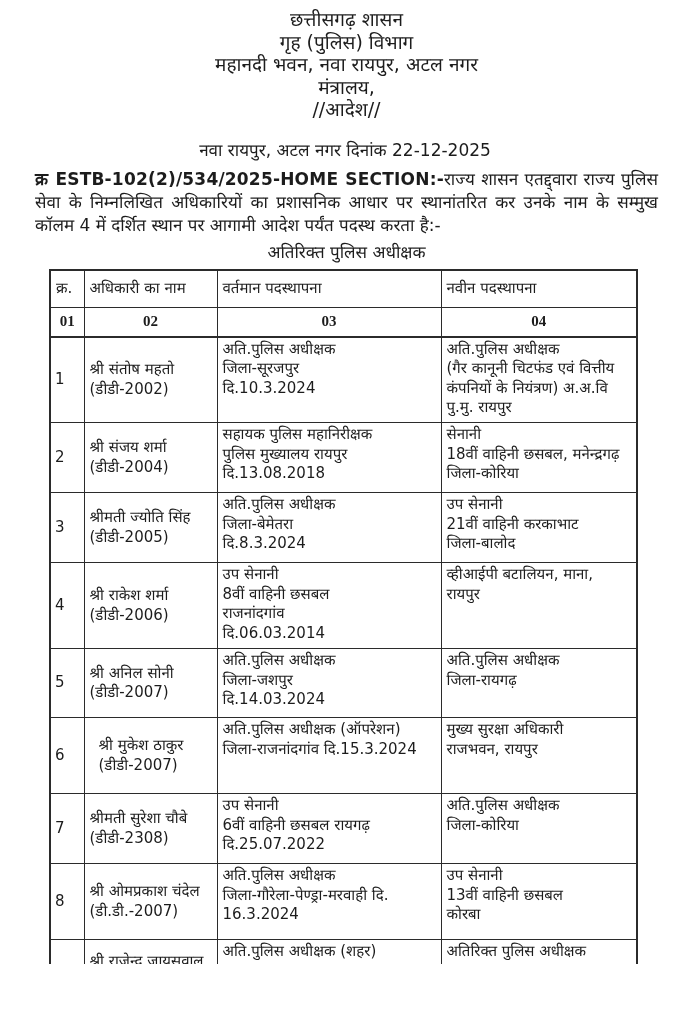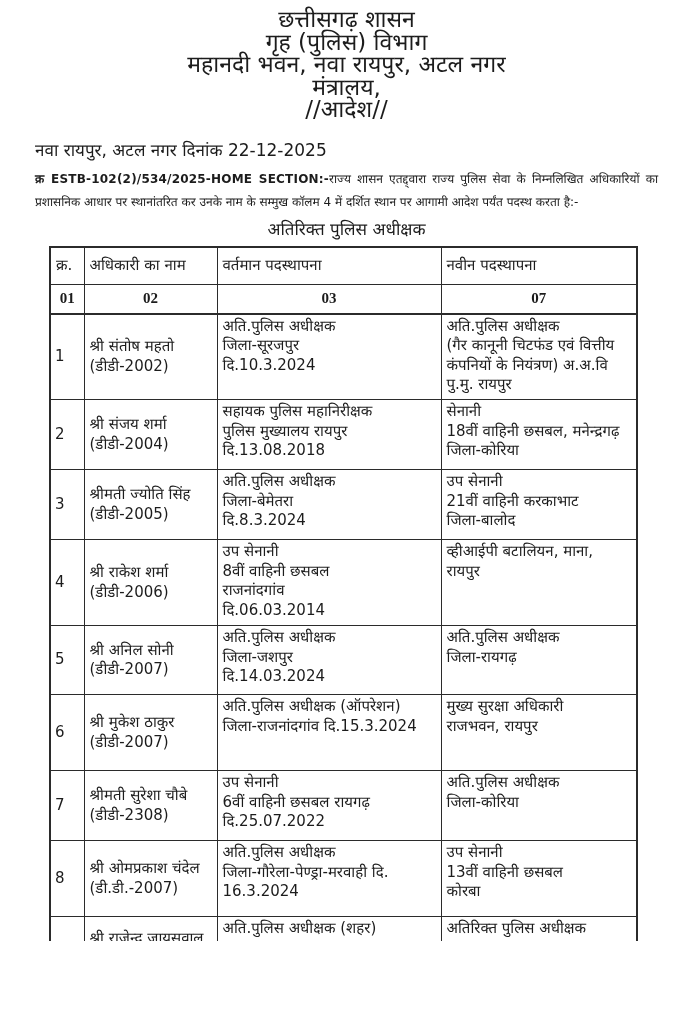--- a/index.html
+++ b/index.html
@@ -14,33 +14,33 @@
     overflow: hidden;
     font-family: "DejaVu Sans", "Liberation Sans", sans-serif;
     color: #1c1c1c;
     -webkit-font-smoothing: antialiased;
   }
   .doc {
     padding: 8px 20px 0 35px;
   }
   .doc-header {
     text-align: center;
-    font-size: 23px;
+    font-size: 19px;
     line-height: 22.5px;
     font-weight: 500;
   }
   .dateline {
-    text-align: left;
+    text-align: center;
     font-size: 17px;
     line-height: 23px;
     margin-top: 18px;
     padding-right: 3px;
   }
   .order-para {
-    font-size: 12px;
+    font-size: 17px;
     line-height: 23px;
     text-align: justify;
     margin-top: 6px;
   }
   .order-para .ref {
     font-weight: bold;
     letter-spacing: 0.2px;
   }
   .section-title {
     text-align: center;
@@ -102,21 +102,21 @@
   tr.r1 { height: 86px; }
   tr.r2 { height: 70px; }
   tr.r3 { height: 70px; }
   tr.r4 { height: 86px; }
   tr.r5 { height: 69px; }
   tr.r6 { height: 76px; }
   tr.r7 { height: 70px; }
   tr.r8 { height: 76px; }
   tr.r9 { height: 90px; }
   tr.r9 td.name { vertical-align: top; padding-top: 12px; }
-  tr.r6 td.name { padding-left: 5px; }
+  tr.r6 td.name { padding-left: 14px; }
 </style>
 </head>
 <body>
 
 <div class="doc">
 
   <div class="doc-header">
     <div>छत्तीसगढ़ शासन</div>
     <div>गृह (पुलिस) विभाग</div>
     <div>महानदी भवन, नवा रायपुर, अटल नगर</div>
@@ -142,21 +142,21 @@
           <tr>
         <th class="c-sno">क्र.</th>
         <th class="c-name">अधिकारी का नाम</th>
         <th class="c-cur">वर्तमान पदस्थापना</th>
         <th class="c-new">नवीन पदस्थापना</th>
       </tr>
       <tr class="numrow">
         <td>01</td>
         <td>02</td>
         <td>03</td>
-        <td>07</td>
+        <td>04</td>
       </tr>
       <tr class="r1">
         <td class="cell sno">1</td>
         <td class="cell name">श्री संतोष महतो
 (डीडी-2002)</td>
         <td class="cell cur">अति.पुलिस अधीक्षक
 जिला-सूरजपुर
 दि.10.3.2024</td>
         <td class="cell new">अति.पुलिस अधीक्षक
 (गैर कानूनी चिटफंड एवं वित्तीय

